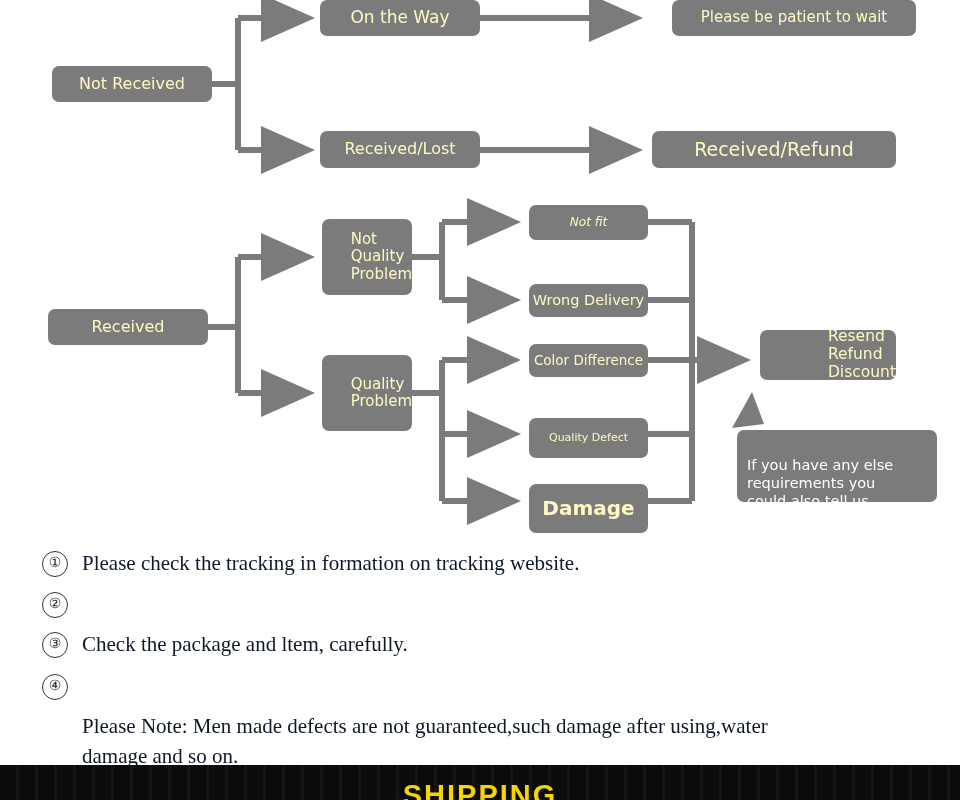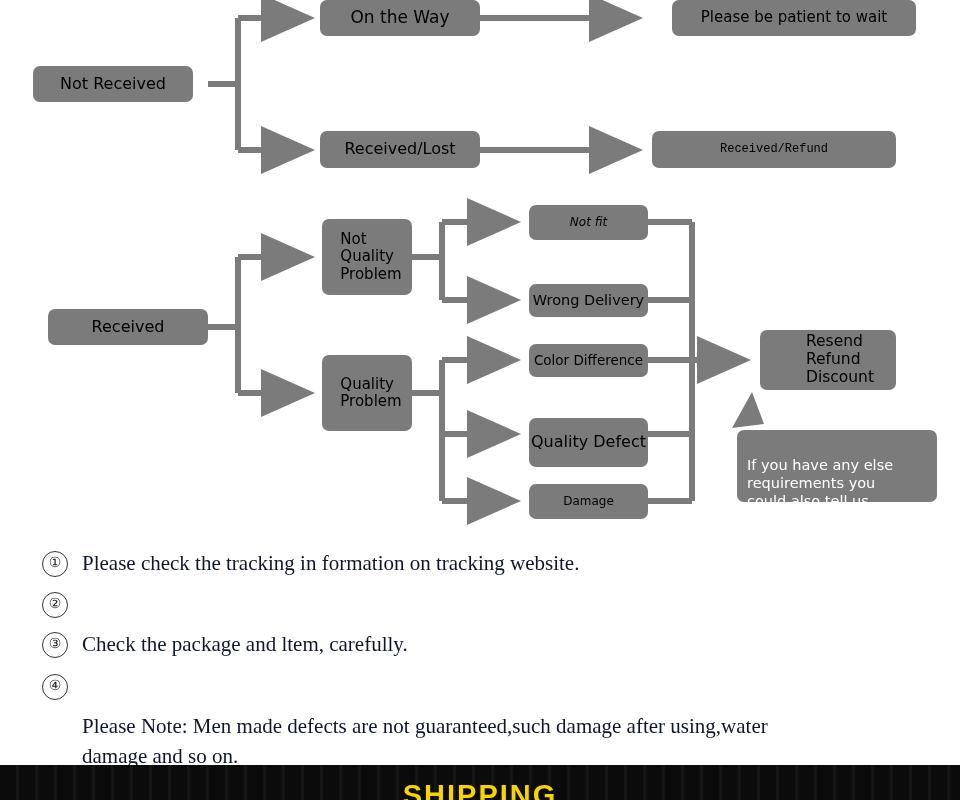--- a/index.html
+++ b/index.html
@@ -22,32 +22,32 @@
   }
   #flow-svg {
     position: absolute;
     left: 0; top: 0;
     width: 960px;
     height: 540px;
   }
   .node {
     position: absolute;
     background: #7b7b7b;
-    color: #000000;
+    color: #fef9c3;
     border-radius: 7px;
     display: flex;
     align-items: center;
     justify-content: center;
     text-align: center;
     box-sizing: border-box;
     line-height: 1.15;
     font-family: "DejaVu Sans", sans-serif;
   }
   .node.left-align {
-    justify-content: center;
+    justify-content: flex-end;
     text-align: left;
     padding-left: 8px;
   }
   .callout {
     position: absolute;
     background: #7b7b7b;
     color: #ffffff;
     border-radius: 7px;
     box-sizing: border-box;
     padding: 8px 10px;
@@ -164,37 +164,37 @@
       <path d="M648,360 L692,360"></path>
       <path d="M648,434 L692,434"></path>
       <path d="M648,501 L692,501"></path>
       <path d="M692,222 L692,501"></path>
       <path d="M692,360 L742,360" marker-end="url(#arrow)"></path>
     </g>
 
     <path d="M752,392 L764,424 L732,428 z" fill="#7b7b7b"></path>
   </svg>
 
-  <div class="node" style="left:33px; top:66px; width:160px; height:36px; font-size:16px;">
+  <div class="node" style="left:52px; top:66px; width:160px; height:36px; font-size:16px;">
     <span>Not Received</span>
   </div>
 
   <div class="node" style="left:320px; top:0px; width:160px; height:36px; font-size:17px;">
     <span>On the Way</span>
   </div>
 
   <div class="node" style="left:652px; top:0px; width:244px; height:36px; font-size:15px;margin-left:20px;">
     <span>Please be patient to wait</span>
   </div>
 
   <div class="node" style="left:320px; top:131px; width:160px; height:37px; font-size:16px;">
     <span>Received/Lost</span>
   </div>
 
-  <div class="node" style="left:652px; top:131px; width:244px; height:37px; font-size:12px;font-family:Liberation Mono, monospace;">
+  <div class="node" style="left:652px; top:131px; width:244px; height:37px; font-size:19px;">
     <span>Received/Refund</span>
   </div>
 
   <div class="node" style="left:48px; top:309px; width:160px; height:36px; font-size:16px;">
     <span>Received</span>
   </div>
 
   <div class="node left-align" style="left:322px; top:219px; width:90px; height:76px; font-size:15px; white-space:pre-line;">
     <span>Not
 Quality
@@ -211,29 +211,29 @@
   </div>
 
   <div class="node" style="left:529px; top:284px; width:119px; height:33px; font-size:14.5px;">
     <span>Wrong Delivery</span>
   </div>
 
   <div class="node" style="left:529px; top:344px; width:119px; height:33px; font-size:13.5px;">
     <span>Color Difference</span>
   </div>
 
-  <div class="node" style="left:529px; top:418px; width:119px; height:49px; font-size:16px;">
+  <div class="node" style="left:529px; top:418px; width:119px; height:40px; font-size:11px;">
     <span>Quality Defect</span>
   </div>
 
-  <div class="node" style="left:529px; top:484px; width:119px; height:35px; font-size:12px;">
+  <div class="node" style="left:529px; top:484px; width:119px; height:49px; font-size:20px;font-weight:bold;">
     <span>Damage</span>
   </div>
 
-  <div class="node left-align" style="left:760px; top:330px; width:136px; height:60px; font-size:15.5px; white-space:pre-line; padding-left:24px;">
+  <div class="node left-align" style="left:760px; top:330px; width:136px; height:50px; font-size:15.5px; white-space:pre-line; padding-left:24px;">
     <span>Resend
 Refund
 Discount</span>
   </div>
 
   <div class="callout" style="left:737px; top:430px; width:200px; height:72px; white-space:pre-line;">
     <span>If you have any else
 requirements you
 could also tell us</span>
   </div>

